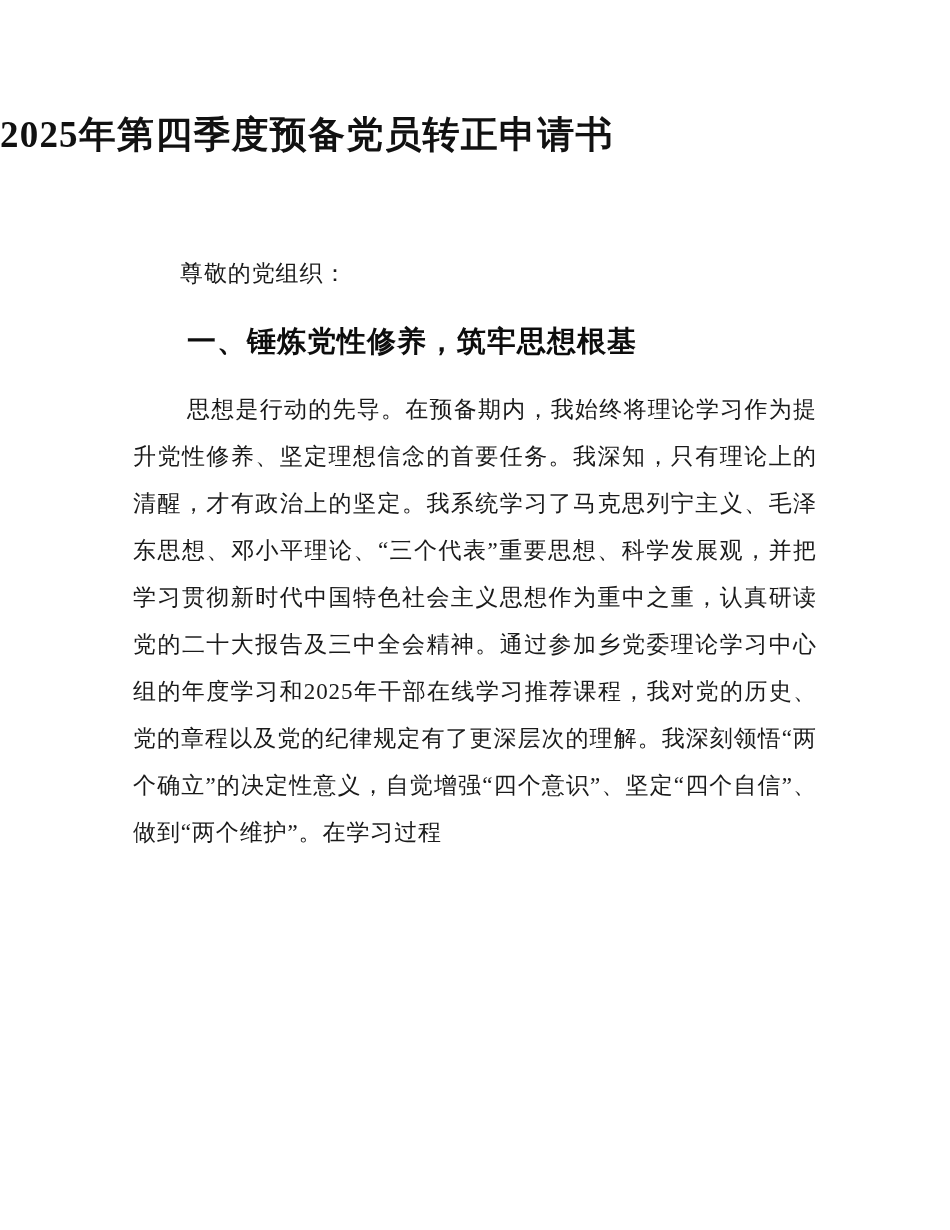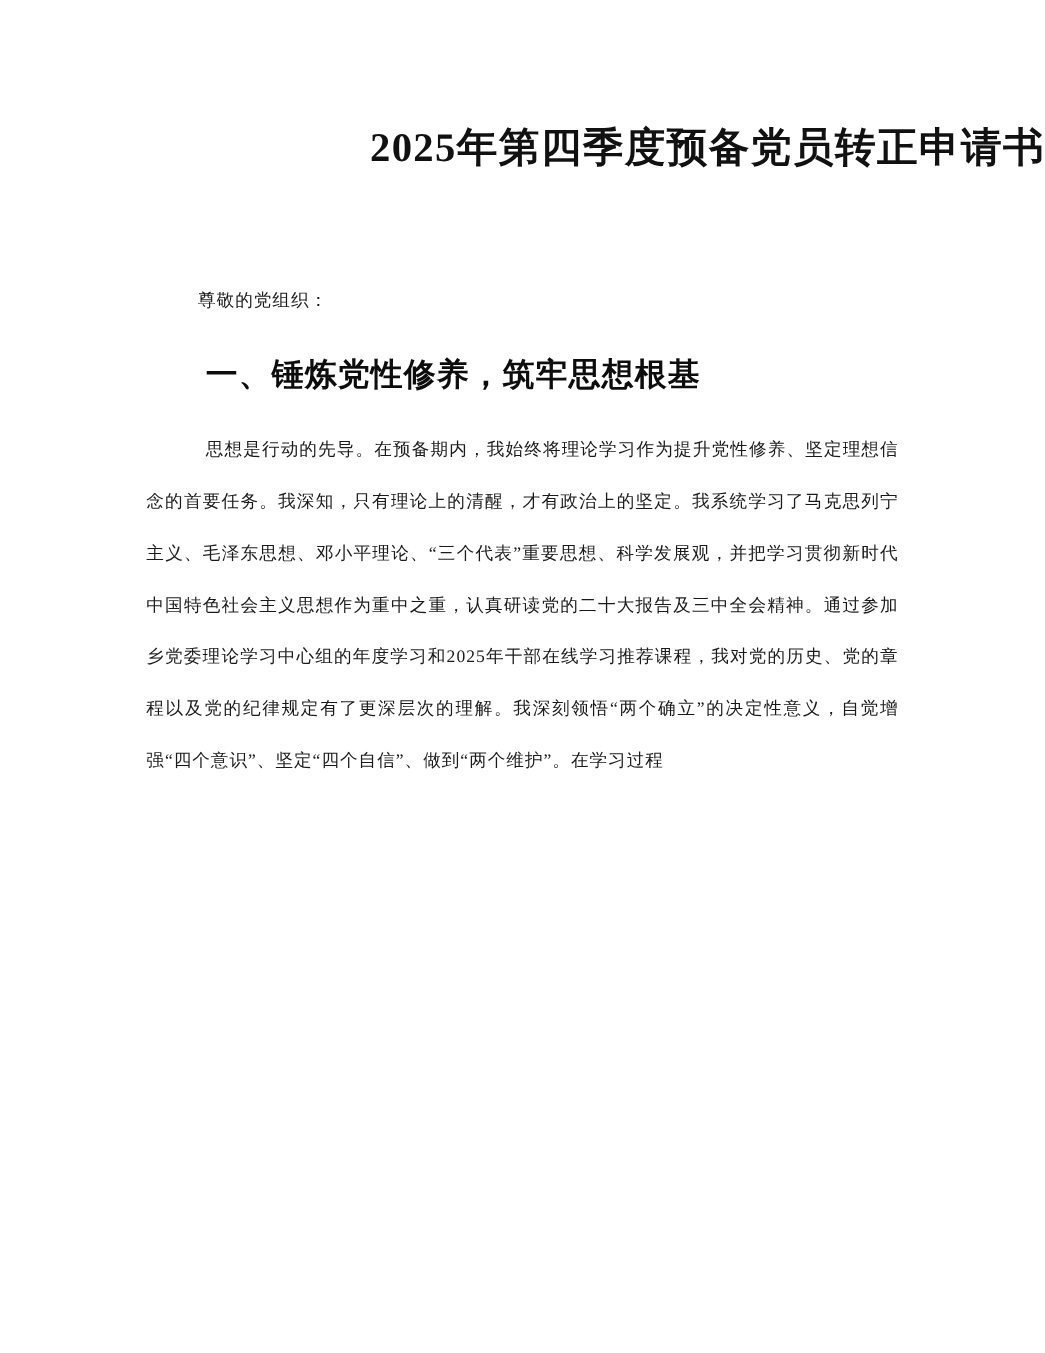--- a/index.html
+++ b/index.html
@@ -16,41 +16,41 @@
     overflow: hidden;
     box-sizing: border-box;
   }
 
   
   .doc-title {
     position: absolute;
     left: 0;
     top: 112px;
     width: 950px;
-    text-align: right;
+    text-align: left;
     font-family: "Liberation Serif", "DejaVu Serif", serif;
     font-weight: bold;
     font-size: 37px;
     line-height: 46px;
     color: #111111;
     letter-spacing: 1.2px;
     white-space: nowrap;
   }
 
   
   .body-block {
     position: absolute;
     left: 133px;
     top: 250px;
     width: 684px;
   }
 
   .para {
     font-family: "Liberation Serif", "DejaVu Serif", serif;
-    font-size: 16px;
+    font-size: 23px;
     line-height: 47px;
     color: #1a1a1a;
     text-align: justify;
     text-justify: inter-ideograph;
     letter-spacing: 0.9px;
     margin: 0;
     word-break: break-all;
   }
 
   .para.salutation {

